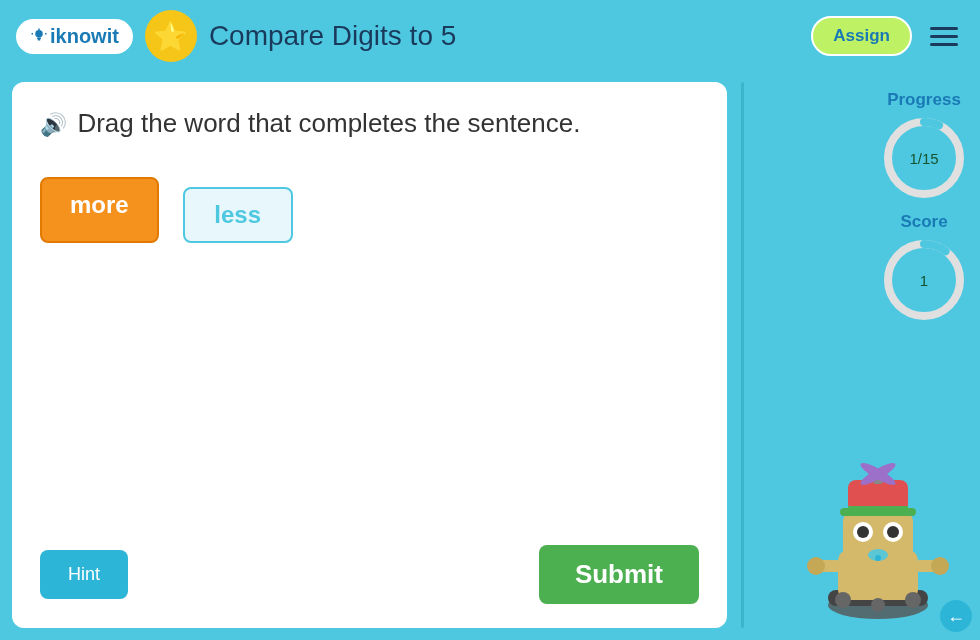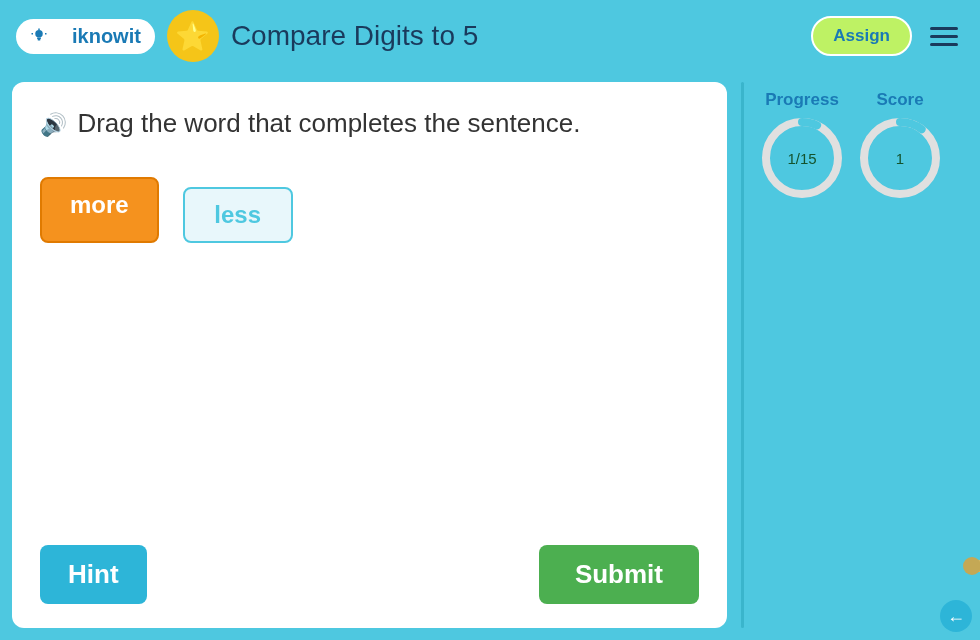--- a/index.html
+++ b/index.html
@@ -19,21 +19,21 @@
       align-items: center;
       padding: 0 16px;
       gap: 12px;
     }
     .logo {
       background: white;
       border-radius: 50px;
       padding: 6px 14px;
       display: flex;
       align-items: center;
-      gap: 24px;
+      gap: 2px;
       justify-content: space-between;
     }
     .logo-text {
       font-size: 20px;
       font-weight: bold;
       color: #1a7ab5;
     }
     .logo-bulb {
       width: 18px;
       height: 18px;
@@ -175,22 +175,22 @@
       margin-top: auto;
       display: flex;
       justify-content: space-between;
       align-items: center;
     }
     .hint-btn {
       background: #2db5d8;
       border: none;
       border-radius: 8px;
       padding: 14px 28px;
-      font-size: 26px;
-      font-weight: bold;
+      font-size: 18px;
+      font-weight: normal;
       color: white;
       cursor: pointer;
     }
     .submit-btn {
       background: #4caf50;
       border: none;
       border-radius: 8px;
       padding: 14px 36px;
       font-size: 26px;
       font-weight: bold;
@@ -203,22 +203,22 @@
       width: 3px;
       background: #3ab5cc;
       border-radius: 2px;
       margin: 0 2px;
     }
 
     
     .right-panel {
       width: 210px;
       display: flex;
-      flex-direction: row;
-      align-items: flex-start;
+      flex-direction: column;
+      align-items: flex-end;
       gap: 10px;
       padding: 8px 0;
     }
 
     .progress-label, .score-label {
       font-size: 17px;
       font-weight: bold;
       color: #1a7ab5;
       margin-bottom: 4px;
     }

